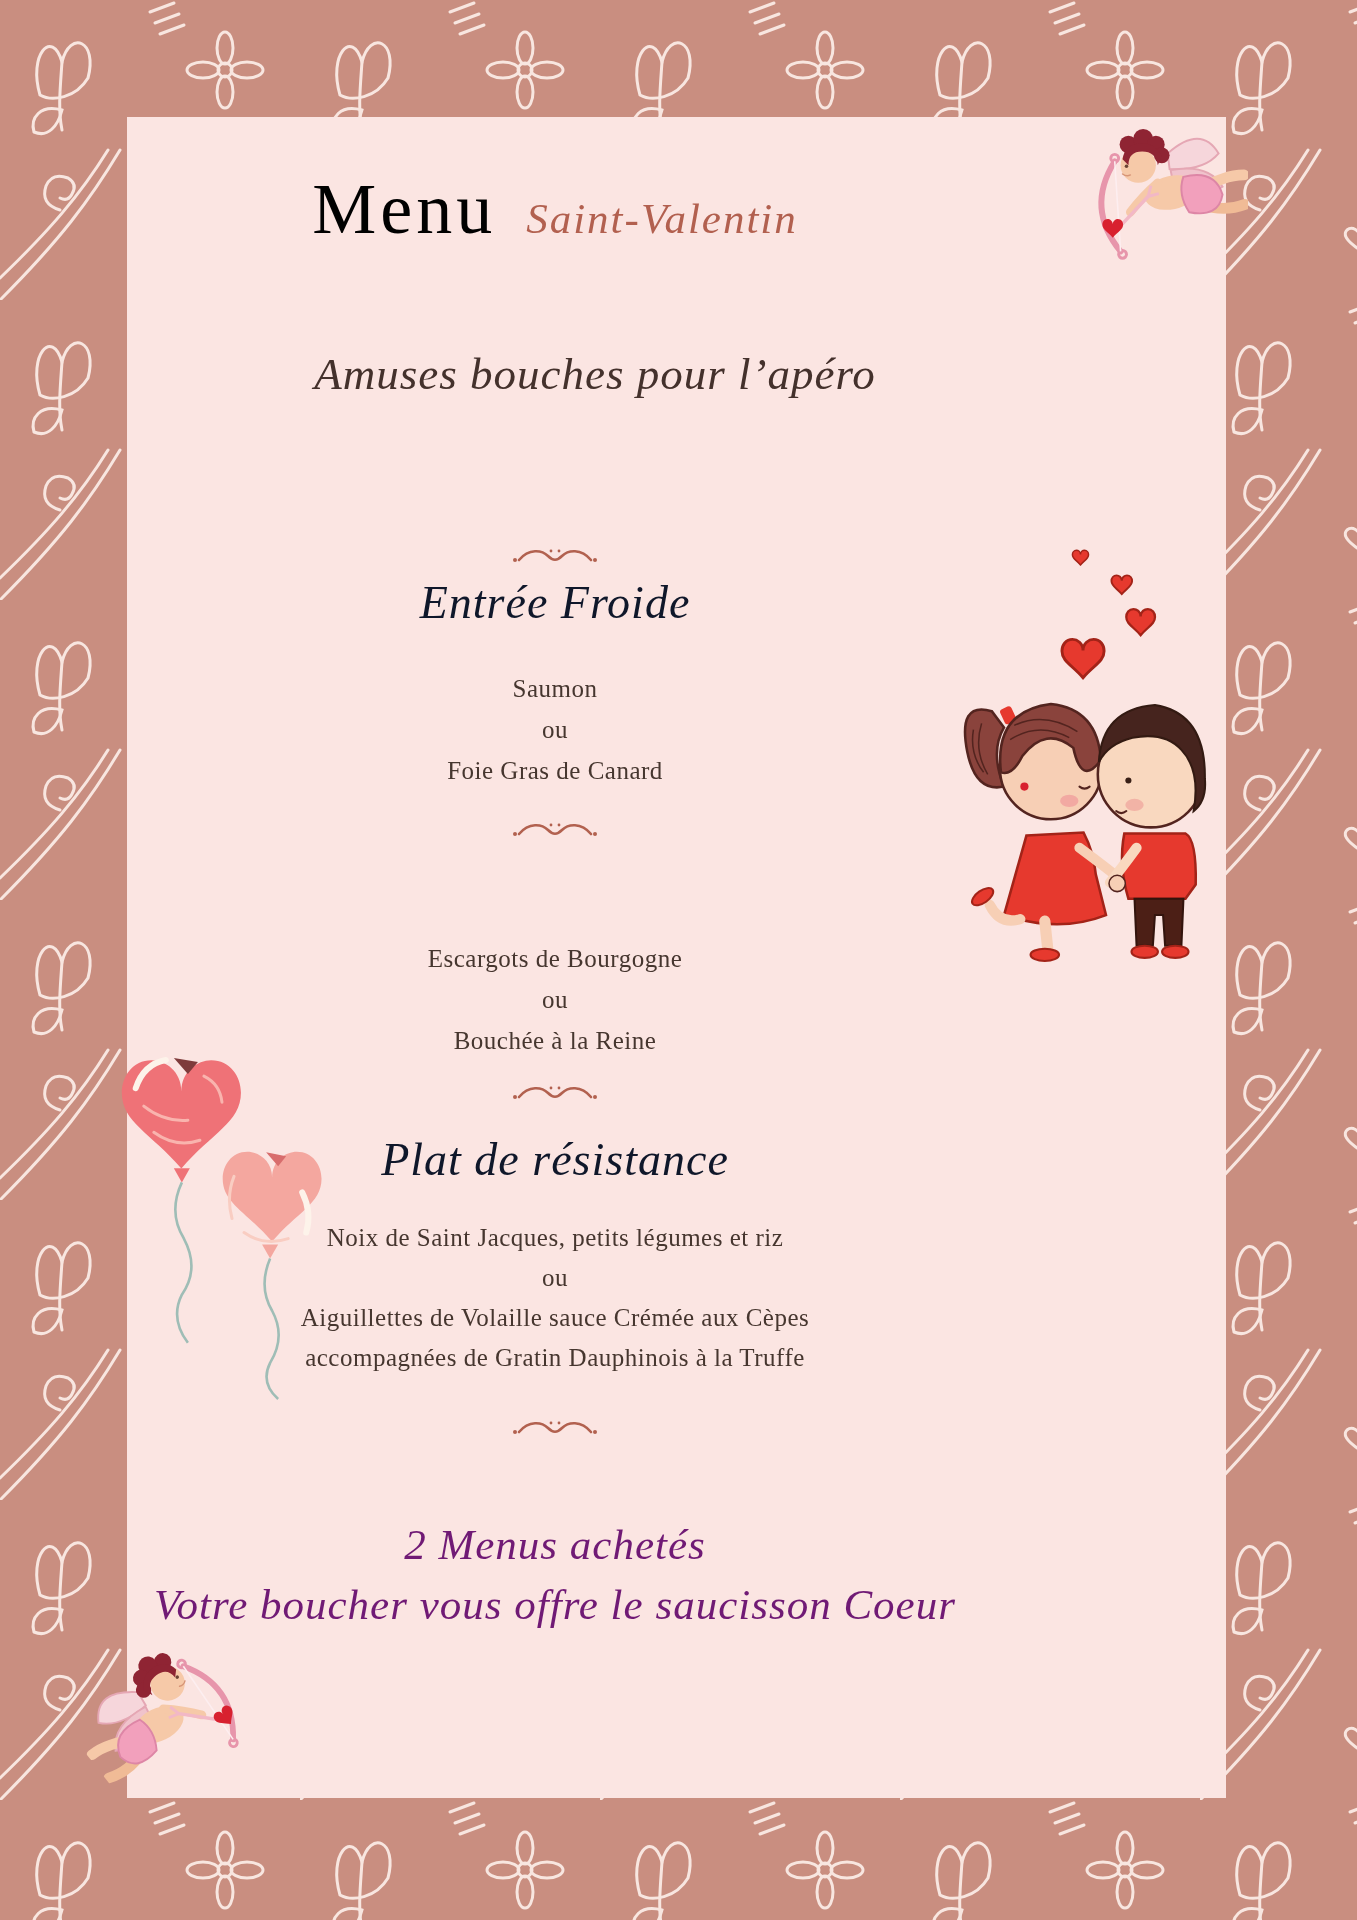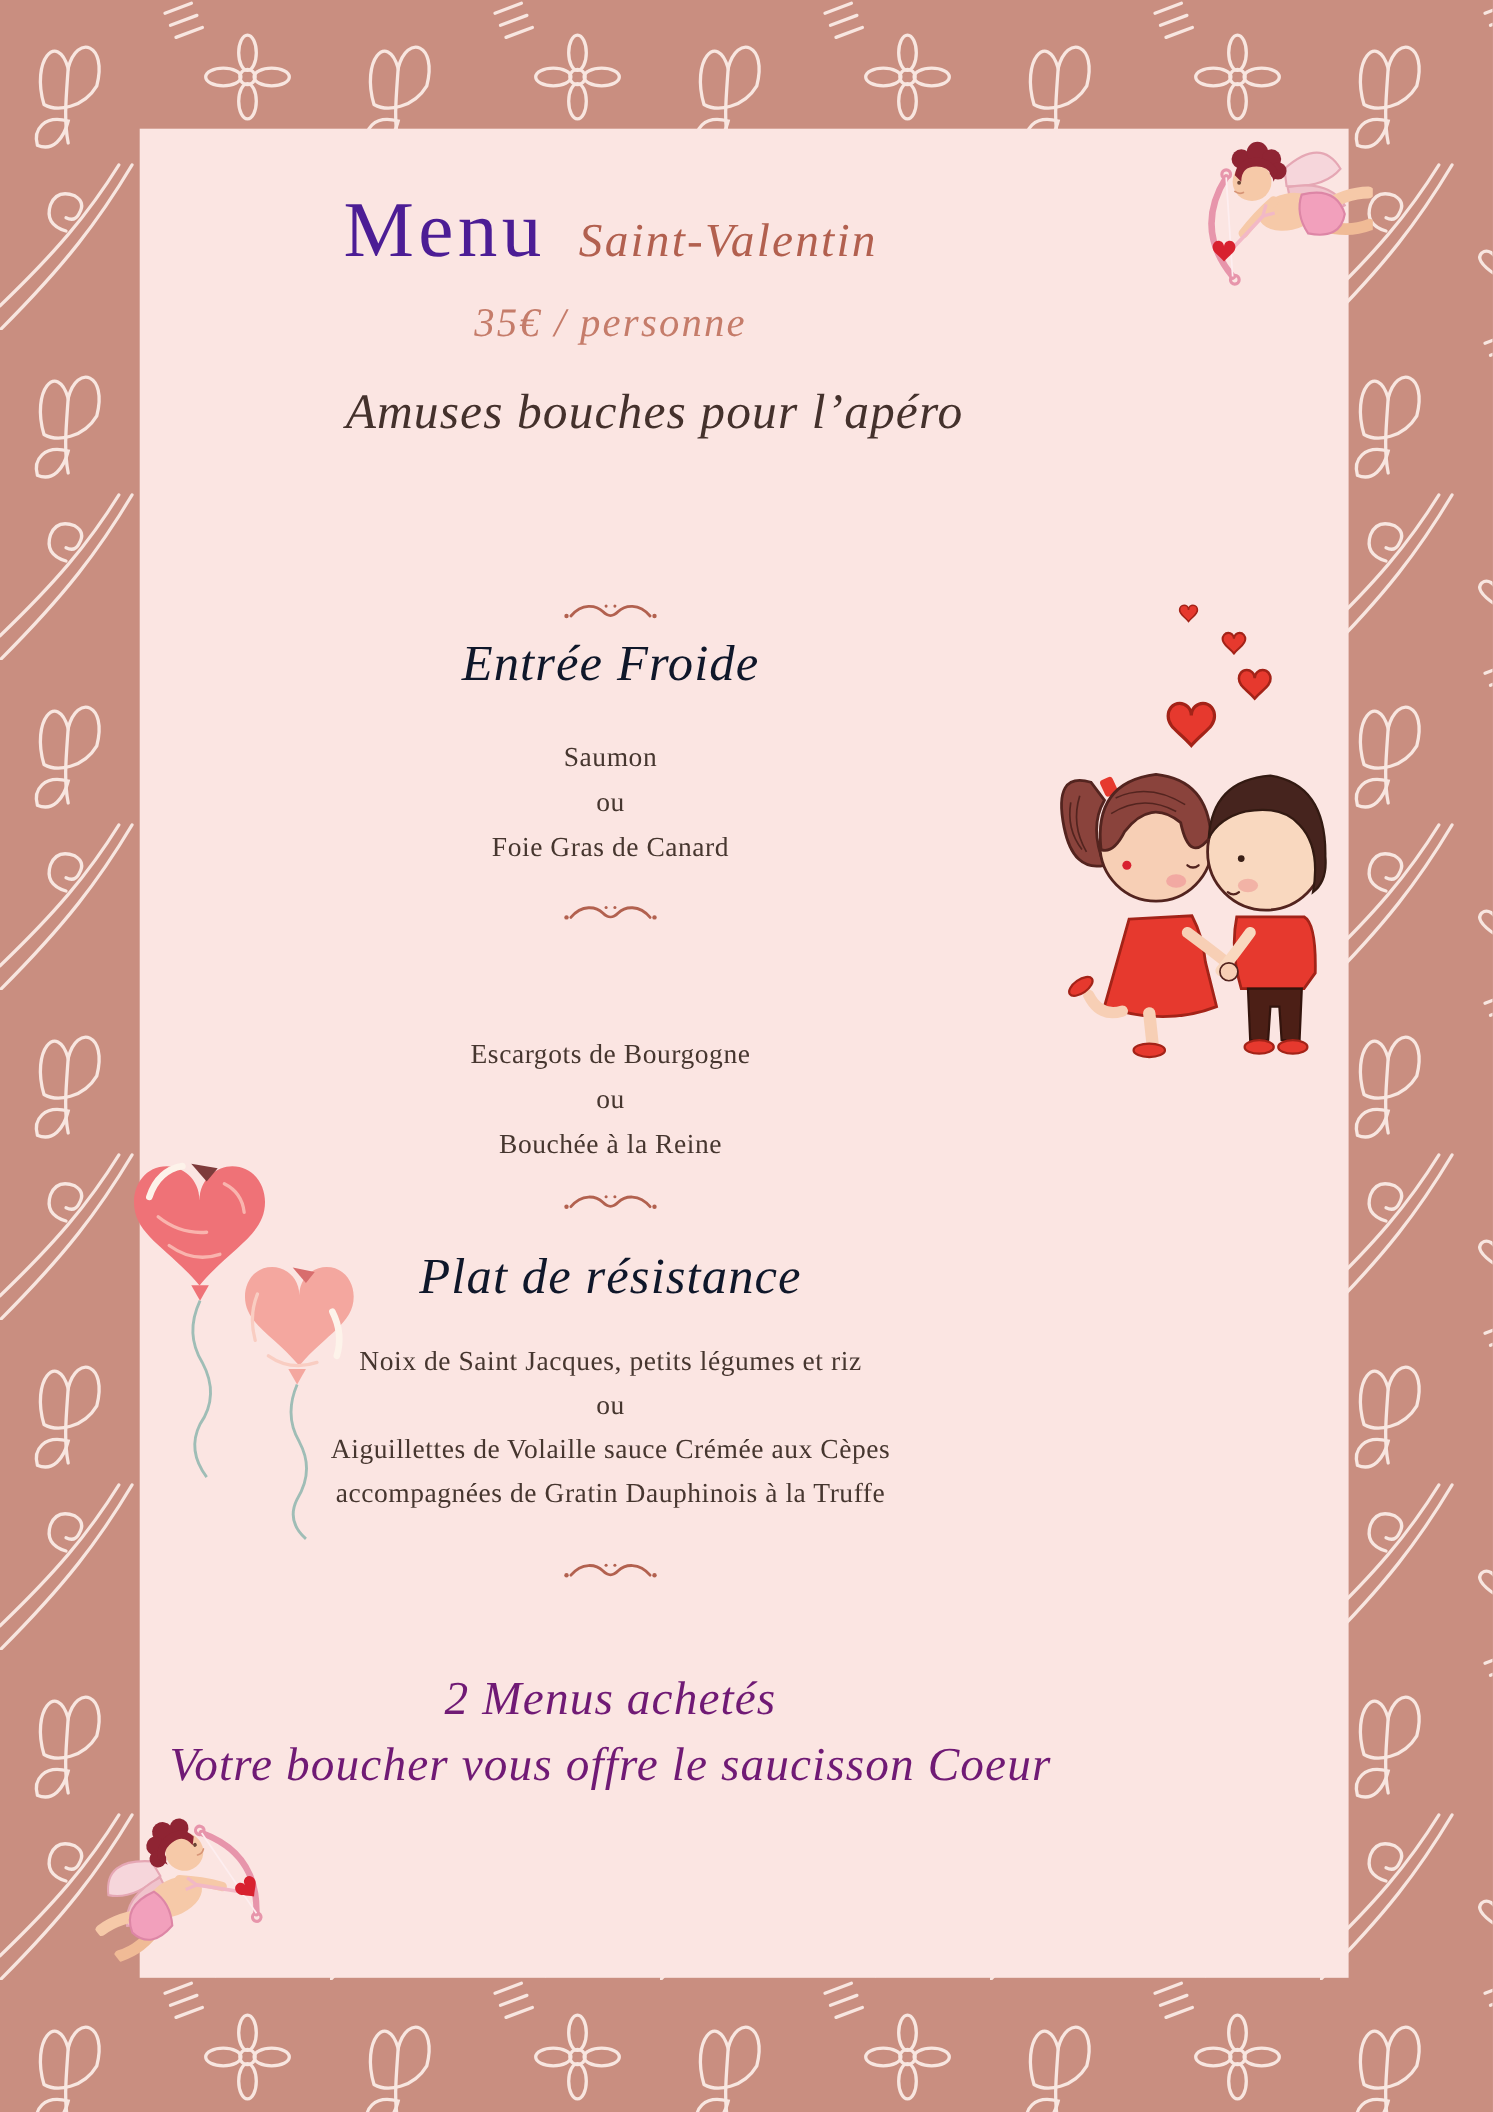--- a/index.html
+++ b/index.html
@@ -3,21 +3,21 @@
 <meta charset="utf-8">
 <style>
   html,body{margin:0;padding:0;background:#c98e80;}
   .page{position:relative;width:1357px;height:1920px;overflow:hidden;
         font-family:"Liberation Serif",serif;}
   .border-svg{position:absolute;left:0;top:0;width:1357px;height:1920px;}
   .card{position:absolute;left:127px;top:117px;width:1099px;height:1681px;
         background:#fbe5e2;}
   .block{position:absolute;left:127px;width:856px;text-align:center;}
   .title-row{top:168px;display:flex;justify-content:center;align-items:baseline;gap:30px;}
-  .menu-word{font-size:72px;color:#4c1d95;letter-spacing:4px;}
+  .menu-word{font-size:72px;color:#000000;letter-spacing:4px;}
   .title-script{font-size:43px;font-style:italic;color:#b2604f;letter-spacing:2px;}
   .price{top:272px;font-size:37px;font-style:italic;color:#c57c6a;letter-spacing:2px;}
   .intro{top:348px;font-size:45px;font-style:italic;color:#44312c;letter-spacing:1px;padding-left:40px;}
   .heading{font-size:46px;font-style:italic;color:#0f172a;letter-spacing:1px;}
   .h0{top:576px}.h1{top:856px}.h2{top:1133px}
   .items{font-size:25px;color:#46362f;line-height:41px;letter-spacing:.5px;}
   .i0{top:668px}.i1{top:938px}.i2{top:1218px;line-height:40px;}
   .divider{position:absolute;left:127px;width:856px;display:flex;justify-content:center;}
   .d0{top:544px}.d1{top:818px}.d2{top:1081px}.d3{top:1416px}
   .divider svg{width:480px;height:28px;}
@@ -113,21 +113,20 @@
     <rect x="0" y="0" width="1357" height="1920" fill="url(#floral)"></rect>
   </svg>
 
   <div class="card"></div>
 
   <div class="block title-row">
     <span class="menu-word">Menu</span>
     <span class="title-script">Saint-Valentin</span>
   </div>
 
-  <div class="block price">35€ / personne</div>
 
   <div class="block intro">Amuses bouches pour l’apéro</div>
 
   <div class="divider d0">
     <svg viewBox="0 0 480 28">
         <use href="#divider-orn"></use>
       </svg>
   </div>
 
   <div class="block heading h0">Entrée Froide</div>

